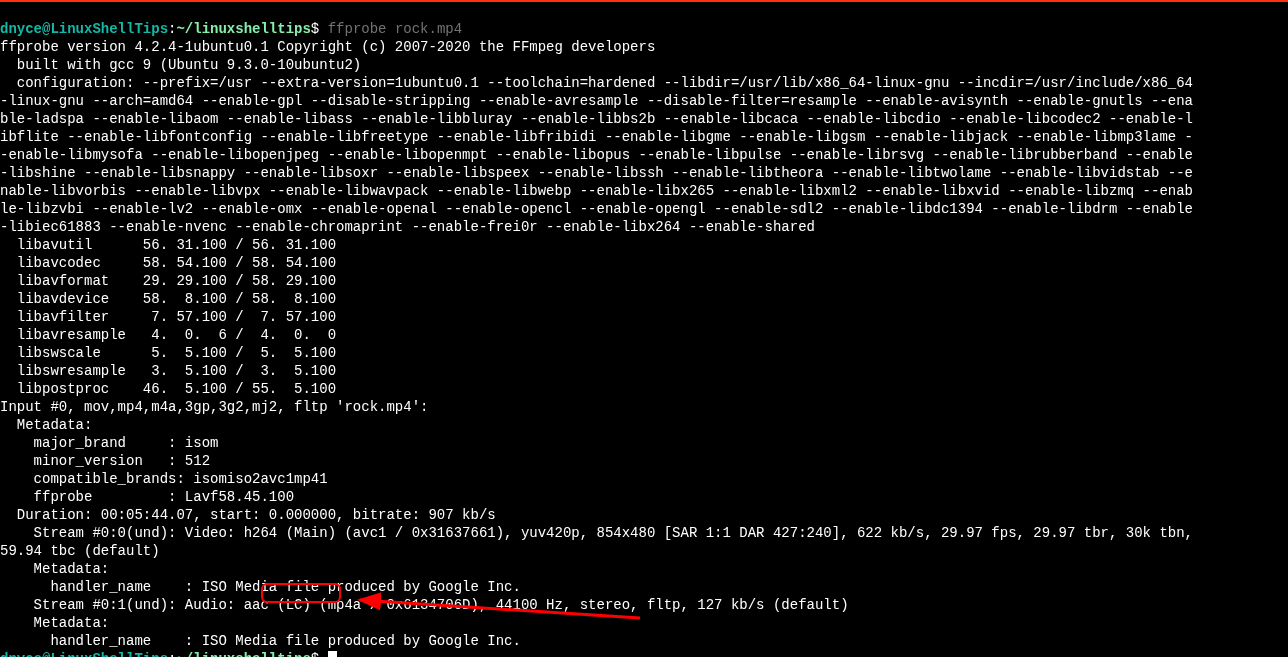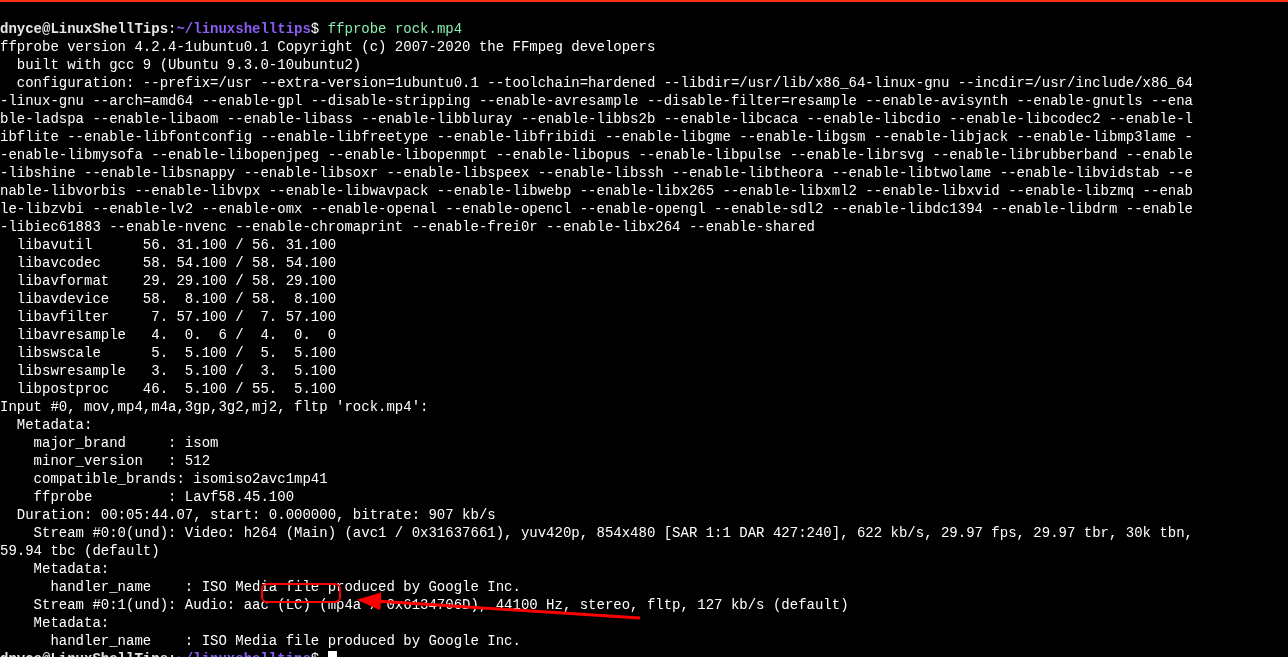--- a/index.html
+++ b/index.html
@@ -17,33 +17,33 @@
       height: 657px;
       overflow: hidden;
       position: relative;
     }
     .terminal {
       padding: 0;
       white-space: pre;
       border-top: 2px solid #ff3311;
     }
     .prompt-user {
-      color: #e5e5e5;
+      color: #14b8a6;
       font-weight: bold;
     }
     .prompt-path {
-      color: #8b5cf6;
+      color: #86efac;
       font-weight: bold;
       text-align: right;
     }
     .prompt-dollar {
       color: #fff;
     }
     .cmd {
-      color: #86efac;
+      color: #737373;
     }
     .output {
       color: #fff;
     }
     .cursor {
       background: #fff;
       display: inline-block;
       width: 9px;
       height: 16px;
       vertical-align: text-bottom;

